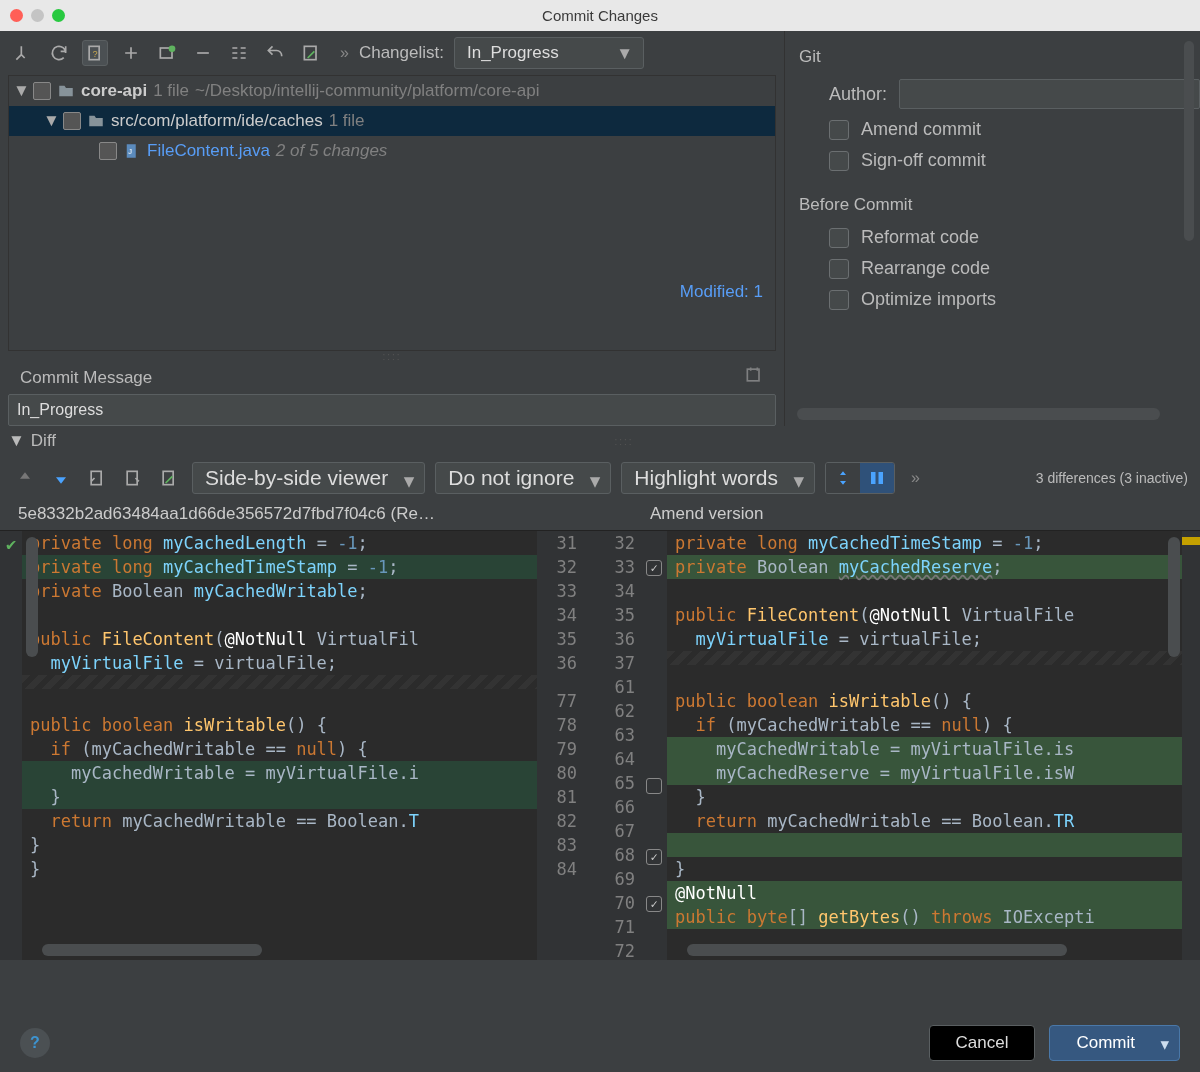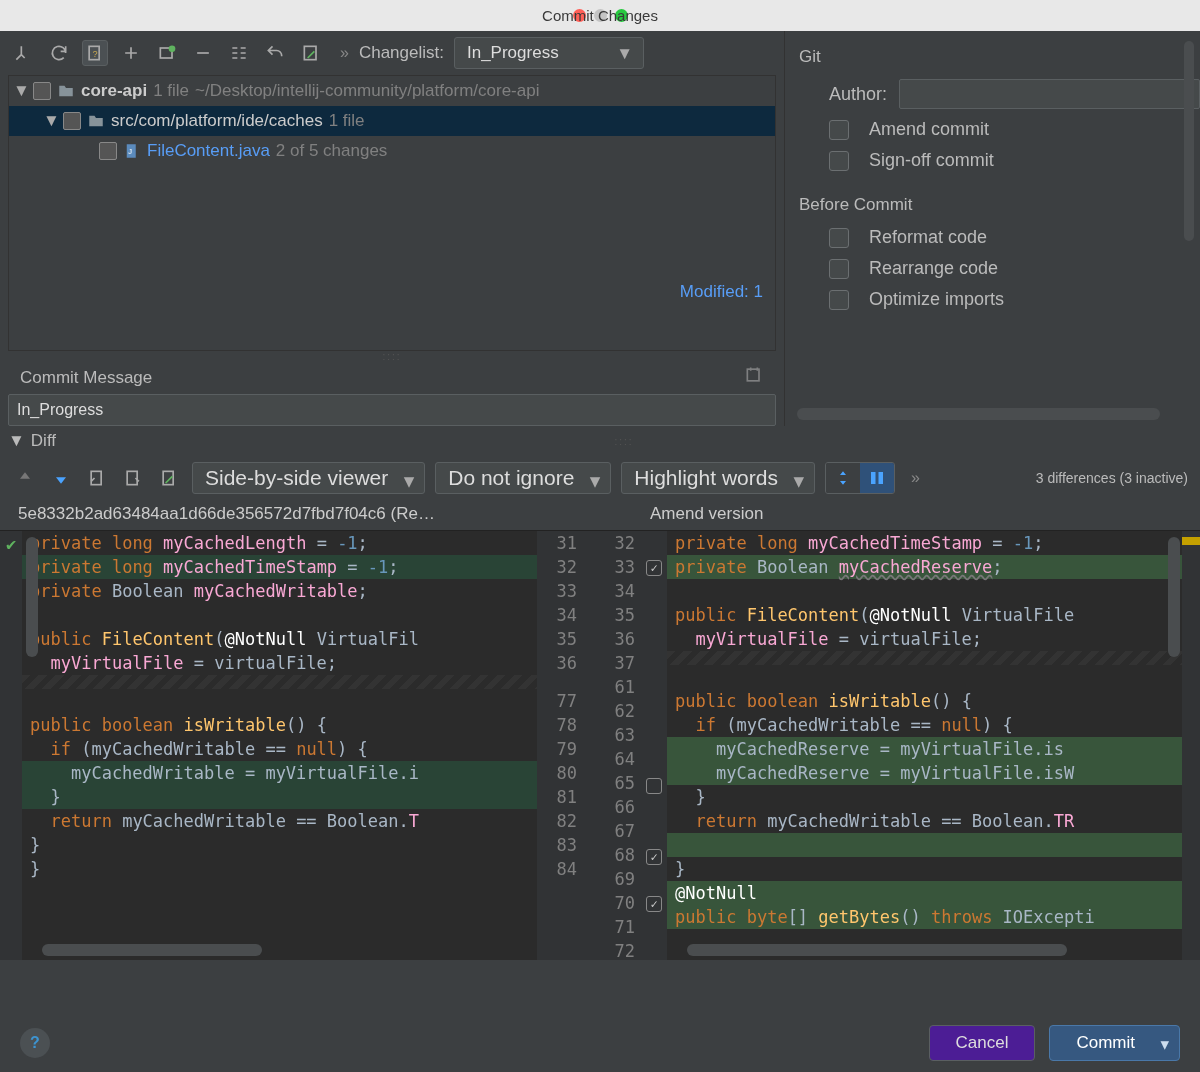--- a/index.html
+++ b/index.html
@@ -5,21 +5,21 @@
 * { box-sizing: border-box; margin:0; padding:0; }
 body{
   width:1200px; height:1072px;
   background:#3c3f41; color:#bbb;
   font-family:"Helvetica Neue",-apple-system,Arial,sans-serif;
   font-size:16px; overflow:hidden;
 }
 
 .titlebar{
   height:31px; background:#e8e8e8; display:flex; align-items:center;
-  padding:14px 10px; color:#444; position:relative;justify-content:center;
+  padding:14px 10px; color:#444; position:relative;
 }
 .traffic{display:flex;gap:8px}
 .traffic span{width:13px;height:13px;border-radius:50%}
 .traffic .r{background:#ff5f57}
 .traffic .y{background:#c4c4c4}
 .traffic .g{background:#28c940}
 .title-text{position:absolute;left:0;right:0;text-align:center;font-size:15px;color:#3a3a3a}
 
 
 .top-area{display:flex;height:395px}
@@ -53,21 +53,21 @@
 
 
 .cm-header{display:flex;align-items:center;justify-content:space-between;padding:4px 20px;font-size:17px}
 .cm-input{margin:0 8px;background:#45494a;border:1px solid #5a5f61;height:32px;border-radius:2px;padding:0 8px;color:#ddd;font-size:16px}
 
 
 .section-title{font-size:17px;color:#bbb;margin:4px 0 12px 0}
 .form-row{display:flex;align-items:center;gap:12px;margin:8px 0 8px 30px}
 .form-row label{font-size:18px;color:#bbb}
 .txt{flex:1;height:30px;background:#45494a;border:1px solid #5a5f61;border-radius:2px}
-.chk-row{display:flex;align-items:center;gap:20px;margin:10px 0 10px 30px;font-size:18px}
+.chk-row{display:flex;align-items:center;gap:12px;margin:10px 0 10px 30px;font-size:18px}
 .chk{width:20px;height:20px;border:1px solid #6b6f71;border-radius:3px;background:#45494a}
 .rp-scroll{position:absolute;right:6px;top:10px;width:10px;height:200px;background:#4a4d4f;border-radius:5px}
 .rp-hscroll{position:absolute;bottom:6px;left:12px;right:40px;height:12px;background:#4a4d4f;border-radius:6px}
 
 
 .diff-head{display:flex;align-items:center;height:30px;padding:0 8px;font-size:17px}
 .diff-head .tw{margin-right:6px}
 .diff-toolbar{height:44px;display:flex;align-items:center;gap:10px;padding:0 12px}
 .diff-toolbar .combo{font-size:21px}
 .toggle-group{display:flex;border:1px solid #5a5f61;border-radius:3px;overflow:hidden}
@@ -83,36 +83,36 @@
 .pane{flex:1;background:#2b2b2b;position:relative;overflow:hidden}
 .gut{width:46px;background:#313335;color:#808080;display:flex;flex-direction:column;text-align:right;padding-right:6px}
 .gut.chk-gut{width:26px;padding:0;align-items:center}
 .gut div, .code-line{height:24px;line-height:24px}
 .code{display:flex;flex-direction:column;white-space:pre;color:#a9b7c6}
 .code-line{padding-left:8px}
 .kw{color:#cc7832}
 .ty{color:#a9b7c6}
 .fn{color:#ffc66d}
 .an{color:#ffffff}
-.id{color:#f9a8d4}
+.id{color:#7dd3fc}
 .lit{color:#6897bb}
 .hl-g{background:#294436}
 .hl-g2{background:#38553b}
 .sep{height:14px;background:repeating-linear-gradient(135deg,#333 0 6px,#2b2b2b 6px 12px)}
 .inline-chk{width:16px;height:16px;border:1px solid #888;border-radius:3px;display:inline-flex;align-items:center;justify-content:center;color:#ccc;font-size:12px;margin:4px auto}
 .inline-chk.on::after{content:"✓"}
 .vscroll{position:absolute;right:2px;top:6px;width:12px;height:120px;background:#4a4d4f;border-radius:6px}
 .hscroll{position:absolute;bottom:4px;left:20px;width:220px;height:12px;background:#4a4d4f;border-radius:6px}
 .marker-col{width:18px;background:#313335}
 .marker-col .m{width:100%;height:8px;margin-top:6px;background:#c4a000}
 
 
 .footer{position:absolute;left:0;right:0;bottom:0;height:58px;display:flex;align-items:center;padding:0 20px}
 .help{width:30px;height:30px;border-radius:15px;background:#4b5053;color:#3d94d1;display:flex;align-items:center;justify-content:center;font-weight:bold}
-.btn{height:36px;border-radius:4px;border:1px solid #5a5f61;background:#4c1d95;color:#ddd;font-size:17px;padding:0 26px;display:flex;align-items:center}
+.btn{height:36px;border-radius:4px;border:1px solid #5a5f61;background:#000000;color:#ddd;font-size:17px;padding:0 26px;display:flex;align-items:center}
 .btn.primary{background:#365880;border-color:#4a78a8;color:#fff;position:relative;padding-right:44px}
 .btn.primary .arr{position:absolute;right:10px;top:8px;color:#cde}
 
 .ico{fill:none;stroke:#aaa;stroke-width:2}
 </style>
 </head>
 <body>
 
 <div class="titlebar">
   <div class="traffic">
@@ -203,21 +203,21 @@
         <span>src/com/platform/ide/caches</span>
         <span class="muted">1 file</span>
       </div>
       <div class="tree-row" style="padding-left:90px">
         <span style="width:18px;height:18px;border:1px solid #888;background:#555;border-radius:2px"></span>
         <svg class="fold" viewBox="0 0 24 24">
             <rect x="5" y="3" width="12" height="18" fill="#5b8bbd"></rect>
             <text x="7" y="16" fill="#fff" font-size="10">J</text>
           </svg>
         <span class="file">FileContent.java</span>
-        <span class="muted" style="">2 of 5 changes</span>
+        <span class="muted" style="font-style:italic">2 of 5 changes</span>
       </div>
       <div style="height:110px"></div>
       <div class="modline">Modified: 1</div>
     </div>
     <div class="grip">::::</div>
 
     <div class="cm-header">
       <span>Commit Message</span>
       <span style="opacity:.6">
         <svg width="20" height="20" viewBox="0 0 24 24">
@@ -425,21 +425,21 @@
     <div class="code">
       <div class="code-line"><span class="kw">private</span> <span class="kw">long</span> <span class="id">myCachedTimeStamp</span> = <span class="lit">-1</span>;</div>
       <div class="code-line hl-g2"><span class="kw">private</span> <span class="ty">Boolean</span> <span class="id" style="text-decoration:underline wavy #777">myCachedReserve</span>;</div>
       <div class="code-line"></div>
       <div class="code-line"><span class="kw">public</span> <span class="fn">FileContent</span>(<span class="an">@NotNull</span> VirtualFile</div>
       <div class="code-line">  <span class="id">myVirtualFile</span> = virtualFile;</div>
       <div class="sep"></div>
       <div class="code-line"></div>
       <div class="code-line"><span class="kw">public</span> <span class="kw">boolean</span> <span class="fn">isWritable</span>() {</div>
       <div class="code-line">  <span class="kw">if</span> (myCachedWritable == <span class="kw">null</span>) {</div>
-      <div class="code-line hl-g2">    myCachedReserve = myVirtualFile.is</div>
+      <div class="code-line hl-g2">    myCachedWritable = myVirtualFile.is</div>
       <div class="code-line hl-g2">    myCachedReserve = myVirtualFile.isW</div>
       <div class="code-line">  }</div>
       <div class="code-line">  <span class="kw">return</span> myCachedWritable == Boolean.<span class="id">TR</span></div>
       <div class="code-line hl-g2"></div>
       <div class="code-line">}</div>
       <div class="code-line hl-g2"><span class="an">@NotNull</span></div>
       <div class="code-line hl-g2"><span class="kw">public</span> <span class="kw">byte</span>[] <span class="fn">getBytes</span>() <span class="kw">throws</span> IOExcepti</div>
       <div class="code-line"></div>
     </div>
     <div class="vscroll"></div>

